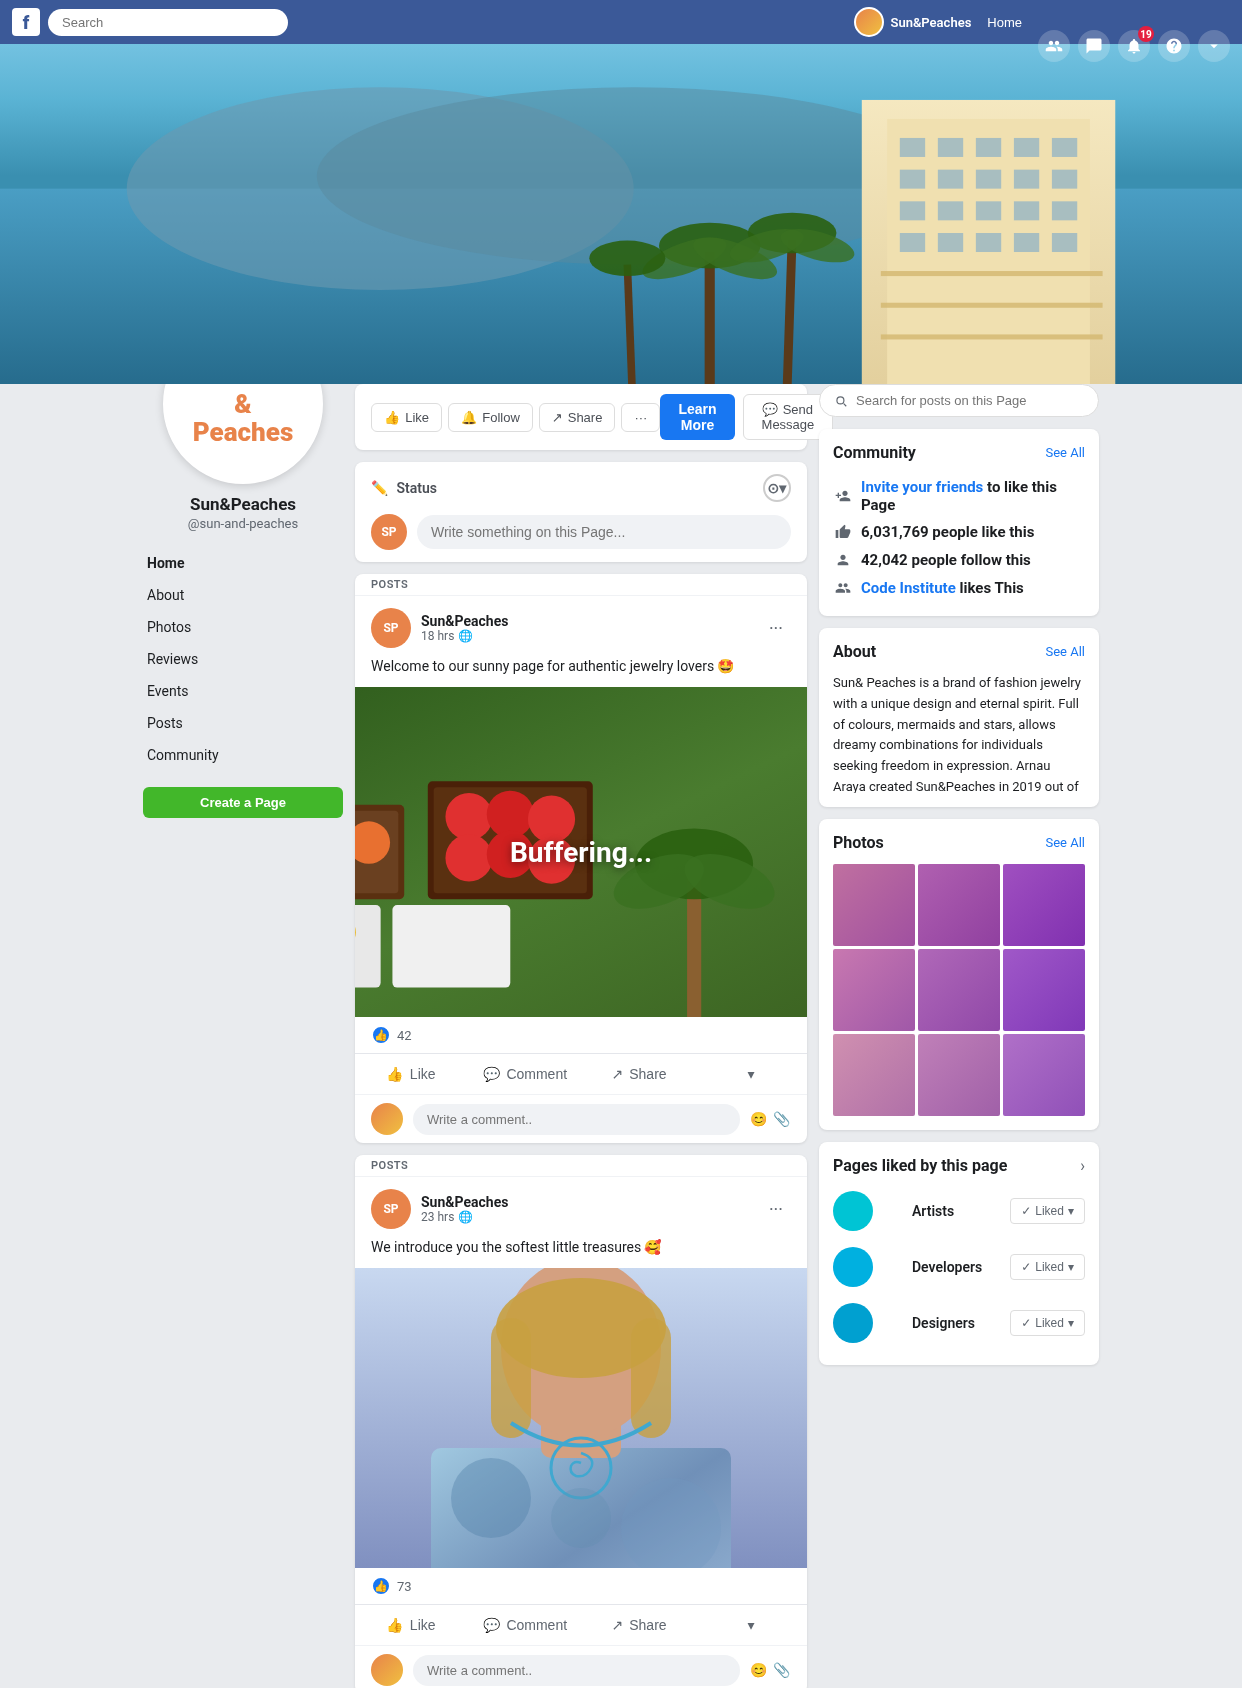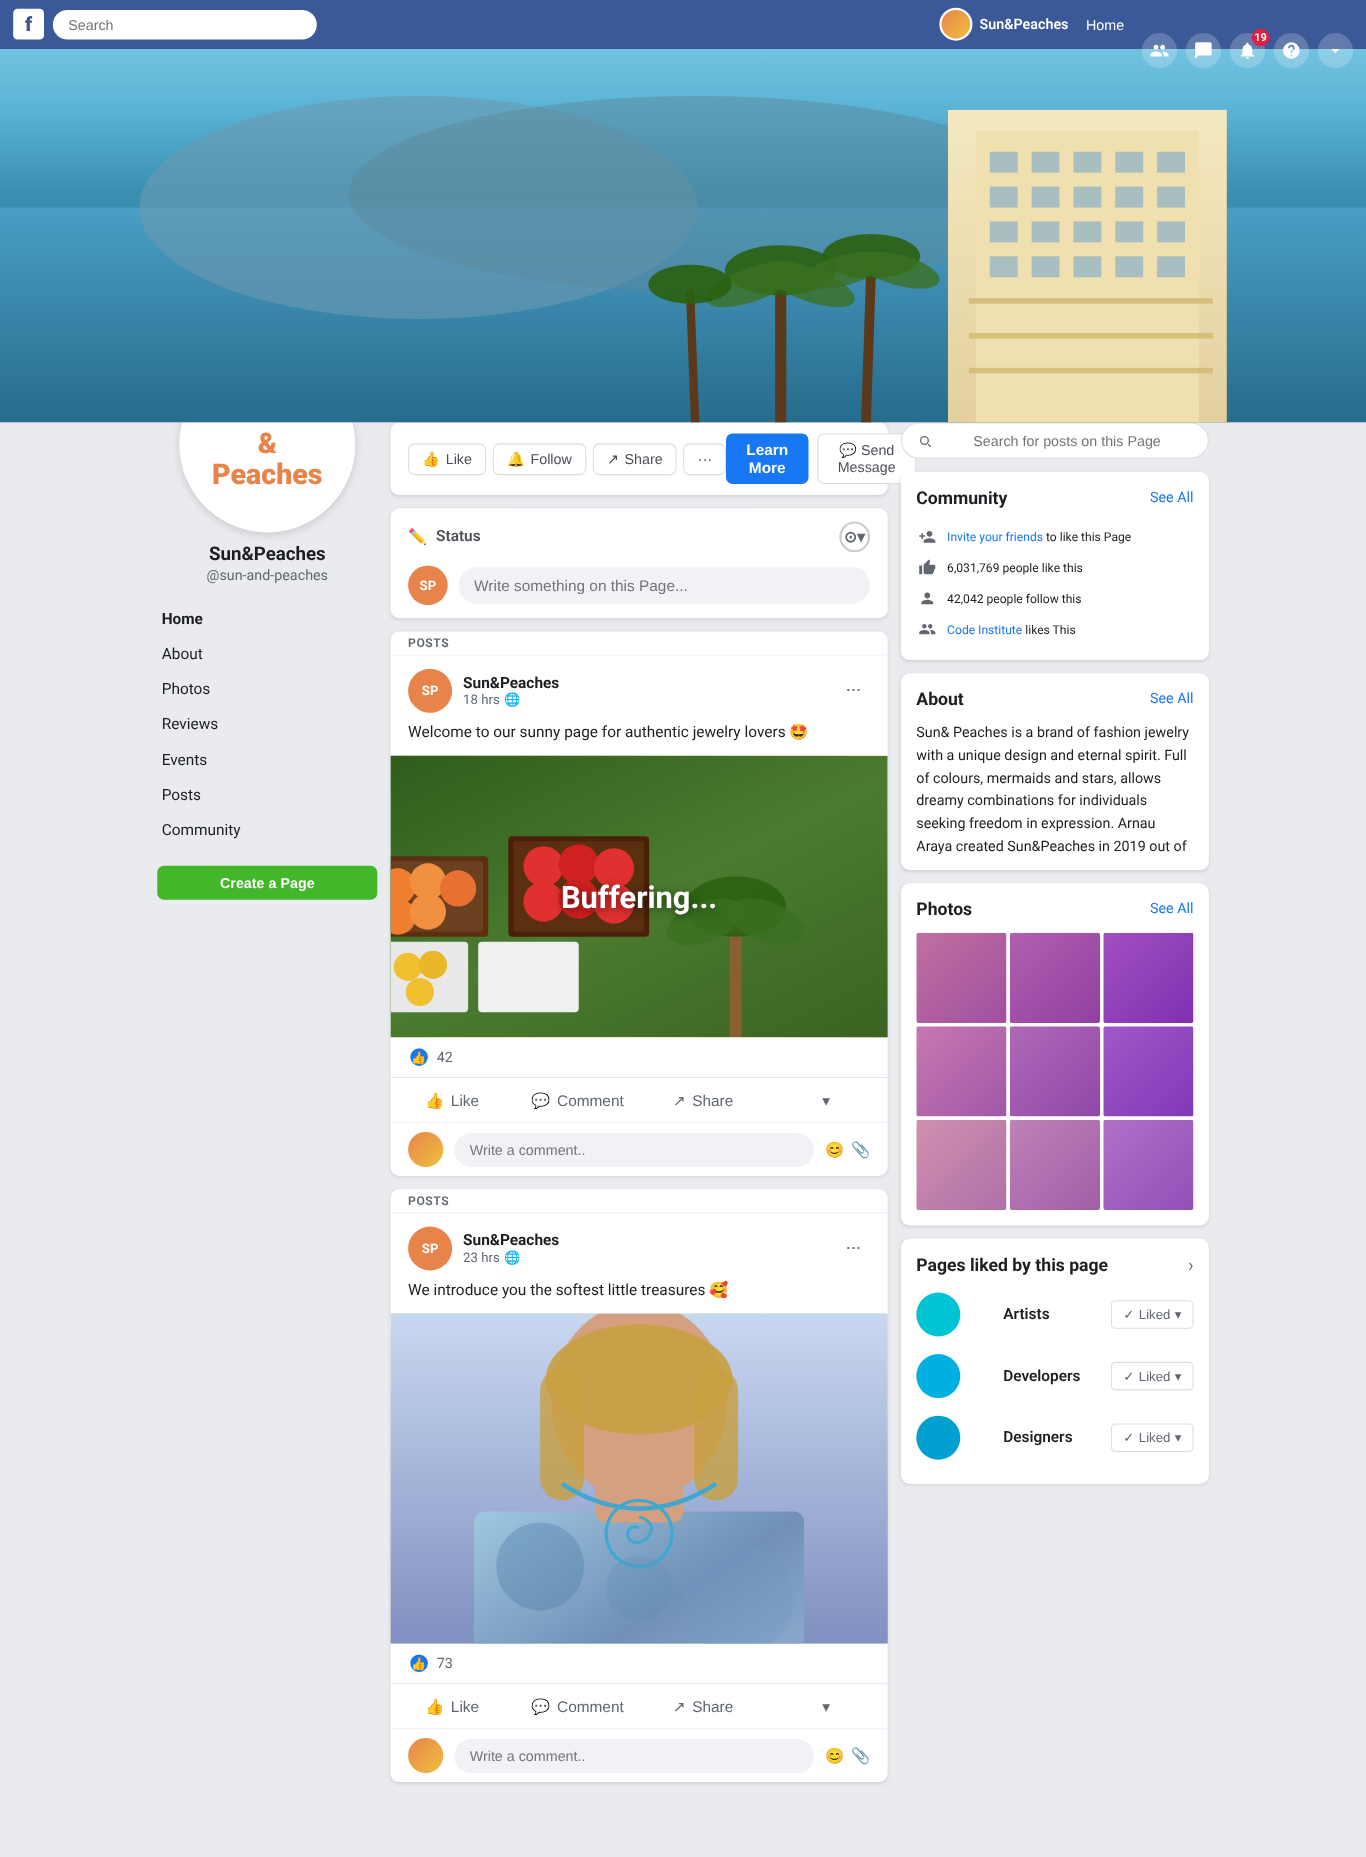--- a/index.html
+++ b/index.html
@@ -85,42 +85,42 @@
     
     .post-card { background: #fff; border-radius: 8px; margin-bottom: 12px; box-shadow: 0 1px 3px rgba(0,0,0,0.1); overflow: hidden; }
     .post-header { padding: 12px 16px 8px; display: flex; align-items: center; justify-content: space-between; }
     .post-label { font-size: 11px; font-weight: 600; color: #606770; text-transform: uppercase; letter-spacing: 0.5px; padding: 4px 16px; border-bottom: 1px solid #f0f2f5; }
     .post-avatar { width: 40px; height: 40px; border-radius: 50%; background: #e8834a; display: flex; align-items: center; justify-content: center; color: #fff; font-size: 12px; font-weight: 700; flex-shrink: 0; }
     .post-author { margin-left: 10px; }
     .post-author-name { font-size: 14px; font-weight: 700; color: #1c1e21; }
     .post-meta { font-size: 12px; color: #606770; display: flex; align-items: flex-end; gap: 4px; }
     .post-more { color: #606770; font-size: 18px; cursor: pointer; padding: 4px 8px; }
     .post-text { padding: 0 16px 10px; font-size: 14px; color: #1c1e21; line-height: 1.5; }
-    .post-image { width: 100%; height: 256px; background: linear-gradient(135deg, #2d5a1b 0%, #4a7c2f 30%, #e8834a 50%, #f0c040 70%, #2d5a1b 100%); position: relative; display: flex; align-items: center; justify-content: center; overflow: hidden; }
+    .post-image { width: 100%; height: 330px; background: linear-gradient(135deg, #2d5a1b 0%, #4a7c2f 30%, #e8834a 50%, #f0c040 70%, #2d5a1b 100%); position: relative; display: flex; align-items: center; justify-content: center; overflow: hidden; }
     .post-image-2 { width: 100%; height: 300px; background: linear-gradient(180deg, #c8d8e8 0%, #9ab8d0 30%, #6090b0 60%, #4a7090 100%); position: relative; display: flex; align-items: center; justify-content: center; overflow: hidden; }
     .buffering-text { font-size: 28px; font-weight: 700; color: #fff; text-shadow: 0 2px 8px rgba(0,0,0,0.5); }
     .post-actions { display: flex; align-items: center; justify-content: space-around; border-top: 1px solid #e4e6eb; padding: 4px 0; }
     .post-action-btn { display: flex; align-items: center; gap: 6px; padding: 8px 16px; border: none; background: none; font-size: 14px; color: #606770; cursor: pointer; border-radius: 4px; flex: 1; justify-content: center; }
     .post-reaction-row { padding: 8px 16px; display: flex; align-items: center; gap: 6px; }
     .reaction-icon { width: 20px; height: 20px; border-radius: 50%; background: #1877f2; display: flex; align-items: center; justify-content: center; font-size: 11px; border: 2px solid #fff; }
     .reaction-count { font-size: 13px; color: #606770; }
     .comment-row { padding: 8px 16px; display: flex; align-items: center; gap: 10px; border-top: 1px solid #f0f2f5; }
     .comment-avatar { width: 32px; height: 32px; border-radius: 50%; background: #ccc; flex-shrink: 0; }
     .comment-input { flex: 1; background: #f0f2f5; border: none; border-radius: 20px; padding: 8px 14px; font-size: 13px; color: #606770; outline: none; cursor: text; }
     .comment-icons { display: flex; gap: 6px; color: #606770; }
 
     
     .right-sidebar { width: 280px; flex-shrink: 0; }
     .search-box { background: #fff; border-radius: 20px; border: 1px solid #ddd; padding: 8px 14px; display: flex; align-items: center; gap: 8px; margin-bottom: 12px; }
-    .search-box input { border: none; outline: none; font-size: 13px; flex: 1; color: #1d4ed8; background: transparent; text-align: center; }
+    .search-box input { border: none; outline: none; font-size: 13px; flex: 1; color: #1d4ed8; background: transparent; }
     .widget { background: #fff; border-radius: 8px; padding: 14px; margin-bottom: 12px; box-shadow: 0 1px 3px rgba(0,0,0,0.1); }
     .widget-header { display: flex; align-items: center; justify-content: space-between; margin-bottom: 12px; }
     .widget-title { font-size: 16px; font-weight: 700; color: #1c1e21; }
     .see-all-link { font-size: 13px; color: #1877f2; cursor: pointer; text-decoration: none; }
-    .community-item { display: flex; align-items: center; gap: 8px; padding: 4px 0; font-size: 11px; color: #1c1e21; }
+    .community-item { display: flex; align-items: center; gap: 8px; padding: 4px 0; font-size: 15px; color: #1c1e21; font-weight: bold; }
     .community-icon { width: 20px; height: 20px; color: #606770; display: flex; align-items: center; justify-content: center; flex-shrink: 0; }
     .community-link { color: #1877f2; cursor: pointer; }
     .about-text { font-size: 13px; color: #1c1e21; line-height: 1.6; }
     .photos-grid { display: grid; grid-template-columns: repeat(3, 1fr); gap: 3px; }
     .photo-thumb { width: 100%; aspect-ratio: 1; background: #e8a0a0; border-radius: 2px; overflow: hidden; }
     .photo-thumb:nth-child(2) { background: #c890c0; }
     .photo-thumb:nth-child(3) { background: #a880d0; }
     .photo-thumb:nth-child(4) { background: #d8a0b8; }
     .photo-thumb:nth-child(5) { background: #b890c8; }
     .photo-thumb:nth-child(6) { background: #9880c0; }

